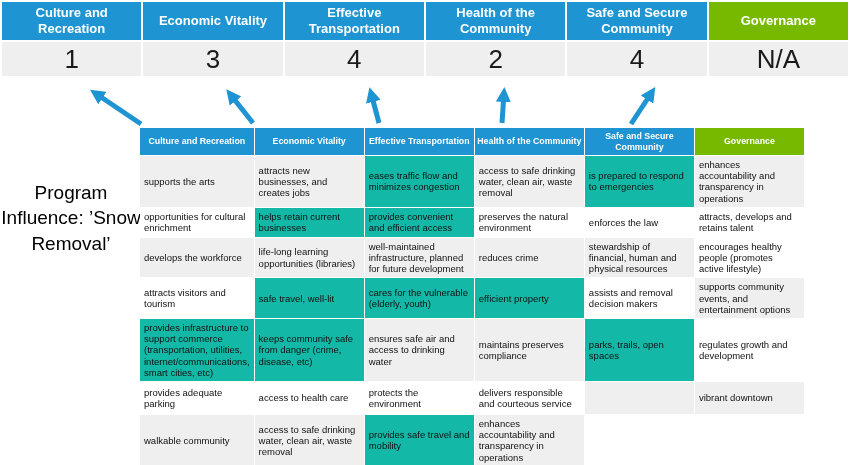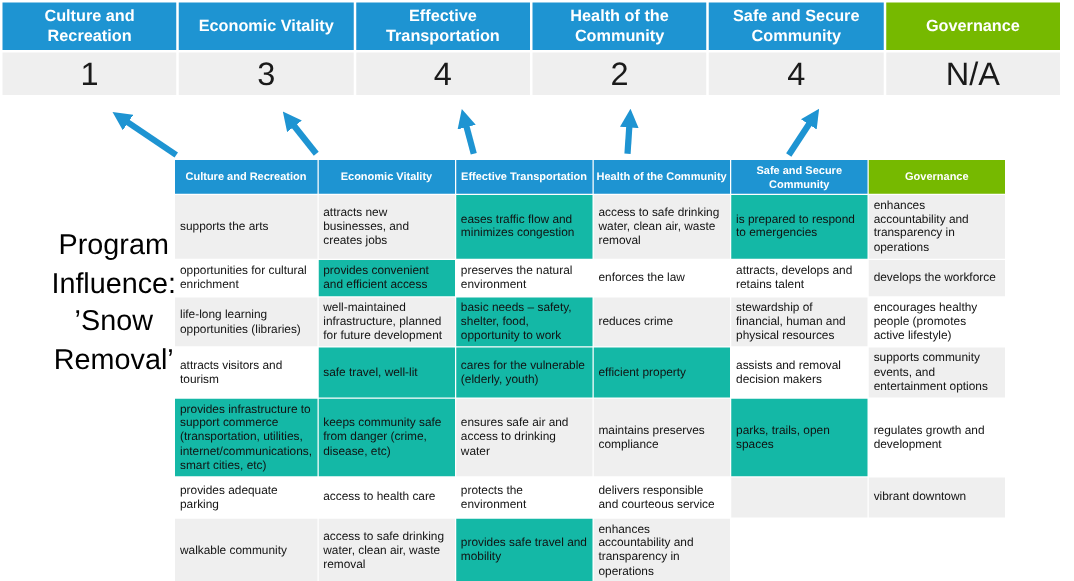--- a/index.html
+++ b/index.html
@@ -15,21 +15,21 @@
   .pillar-head.blue{background:#1E94D2;}
   .pillar-head.green{background:#76B900;}
   .pillar-score{height:34px;background:#EFEFEF;display:flex;align-items:center;justify-content:center;
                 font-size:26px;color:#1a1a1a;}
 
   
   .arrows{position:absolute;left:0;top:0;width:859px;height:465px;pointer-events:none;}
 
   
   .program-title{position:absolute;left:0;top:180px;width:142px;text-align:center;
-                 font-size:23px;line-height:1.33;color:#000;padding-left:20px;}
+                 font-size:19px;line-height:1.33;color:#000;}
 
   
   .matrix{position:absolute;left:140px;top:128px;width:664px;background:#fff;
           display:grid;grid-template-columns:repeat(6,1fr);gap:1px;
           grid-template-rows:minmax(27px,auto) minmax(36px,auto) minmax(29px,auto)
                              minmax(35px,auto) minmax(33px,auto) minmax(57px,auto)
                              minmax(32px,auto) minmax(36px,auto) minmax(37px,auto);}
   .m-head{display:flex;align-items:center;justify-content:center;text-align:center;
           color:#fff;font-weight:bold;font-size:8.8px;line-height:1.15;padding:1px 2px;}
   .m-head.blue{background:#1E94D2;}
@@ -81,28 +81,28 @@
       <div class="m-head blue">Health of the Community</div>
       <div class="m-head blue">Safe and Secure Community</div>
       <div class="m-head green">Governance</div>
       <div class="m-cell alt">supports the arts</div>
       <div class="m-cell alt">attracts new businesses, and creates jobs</div>
       <div class="m-cell hl">eases traffic flow and minimizes congestion</div>
       <div class="m-cell alt">access to safe drinking water, clean air, waste removal</div>
       <div class="m-cell hl">is prepared to respond to emergencies</div>
       <div class="m-cell alt">enhances accountability and transparency in operations</div>
       <div class="m-cell">opportunities for cultural enrichment</div>
+      <div class="m-cell hl">helps retain current businesses</div>
       <div class="m-cell hl">provides convenient and efficient access</div>
       <div class="m-cell">preserves the natural environment</div>
       <div class="m-cell">enforces the law</div>
       <div class="m-cell">attracts, develops and retains talent</div>
       <div class="m-cell alt">develops the workforce</div>
       <div class="m-cell alt">life-long learning opportunities (libraries)</div>
       <div class="m-cell alt">well-maintained infrastructure, planned for future development</div>
-      <div class="m-cell hl">basic needs – safety, shelter, food, opportunity to work</div>
       <div class="m-cell alt">reduces crime</div>
       <div class="m-cell alt">stewardship of financial, human and physical resources</div>
       <div class="m-cell">encourages healthy people (promotes active lifestyle)</div>
       <div class="m-cell">attracts visitors and tourism</div>
       <div class="m-cell hl">safe travel, well-lit</div>
       <div class="m-cell hl">cares for the vulnerable (elderly, youth)</div>
       <div class="m-cell hl">efficient property</div>
       <div class="m-cell">assists and removal decision makers</div>
       <div class="m-cell alt">supports community events, and entertainment options</div>
       <div class="m-cell hl">provides infrastructure to support commerce (transportation, utilities, internet/communications, smart cities, etc)</div>

